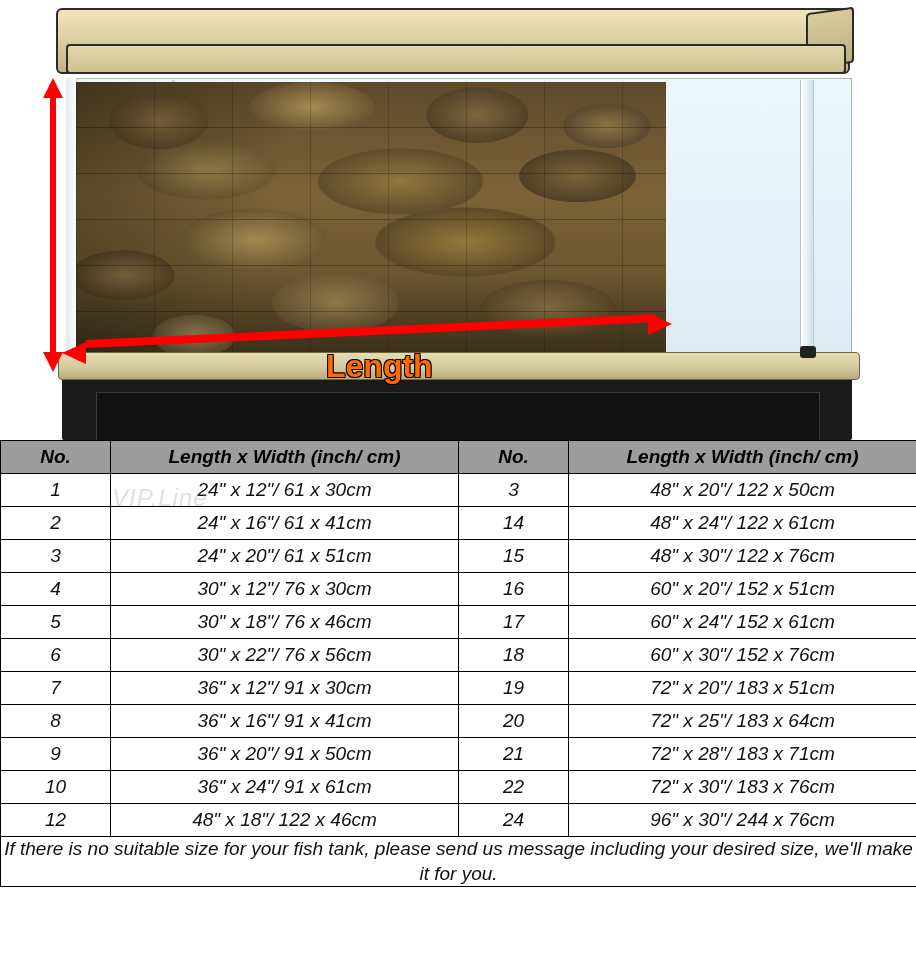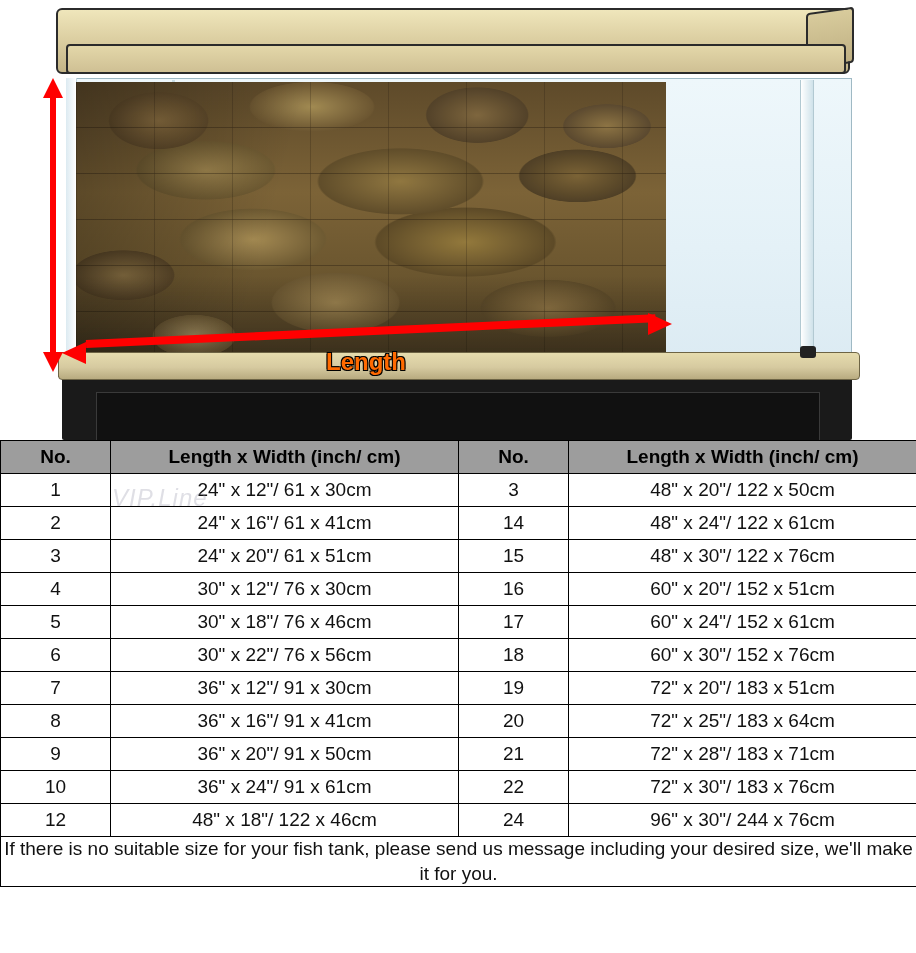--- a/index.html
+++ b/index.html
@@ -243,21 +243,21 @@
     top: 313px;
     border-top: 11px solid transparent;
     border-bottom: 11px solid transparent;
     border-left: 24px solid #ff0000;
   }
   #length-label {
     position: absolute;
     left: 326px;
     top: 348px;
     color: #ff6a00;
-    font-size: 24px;
+    font-size: 32px;
     font-weight: bold;
     text-shadow: 1px 1px 0 #000, -1px 1px 0 #000, 1px -1px 0 #000, -1px -1px 0 #000;
   }
 
   
   #size-table-wrap {
     position: absolute;
     left: 0;
     top: 440px;
     width: 916px;
@@ -269,20 +269,21 @@
     width: 916px;
     table-layout: fixed;
   }
   table.sizes th, table.sizes td {
     border: 1px solid #000000;
     text-align: center;
     font-size: 19px;
     color: #111;
     height: 32px;
     padding: 0;
+    font-style: italic;
   }
   table.sizes th {
     background: #9d9d9d;
     font-weight: bold;
     font-size: 19px;
     color: #000;
   }
   col.no-col { width: 110px; }
   col.size-col { width: 348px; }
   .note-row td {

